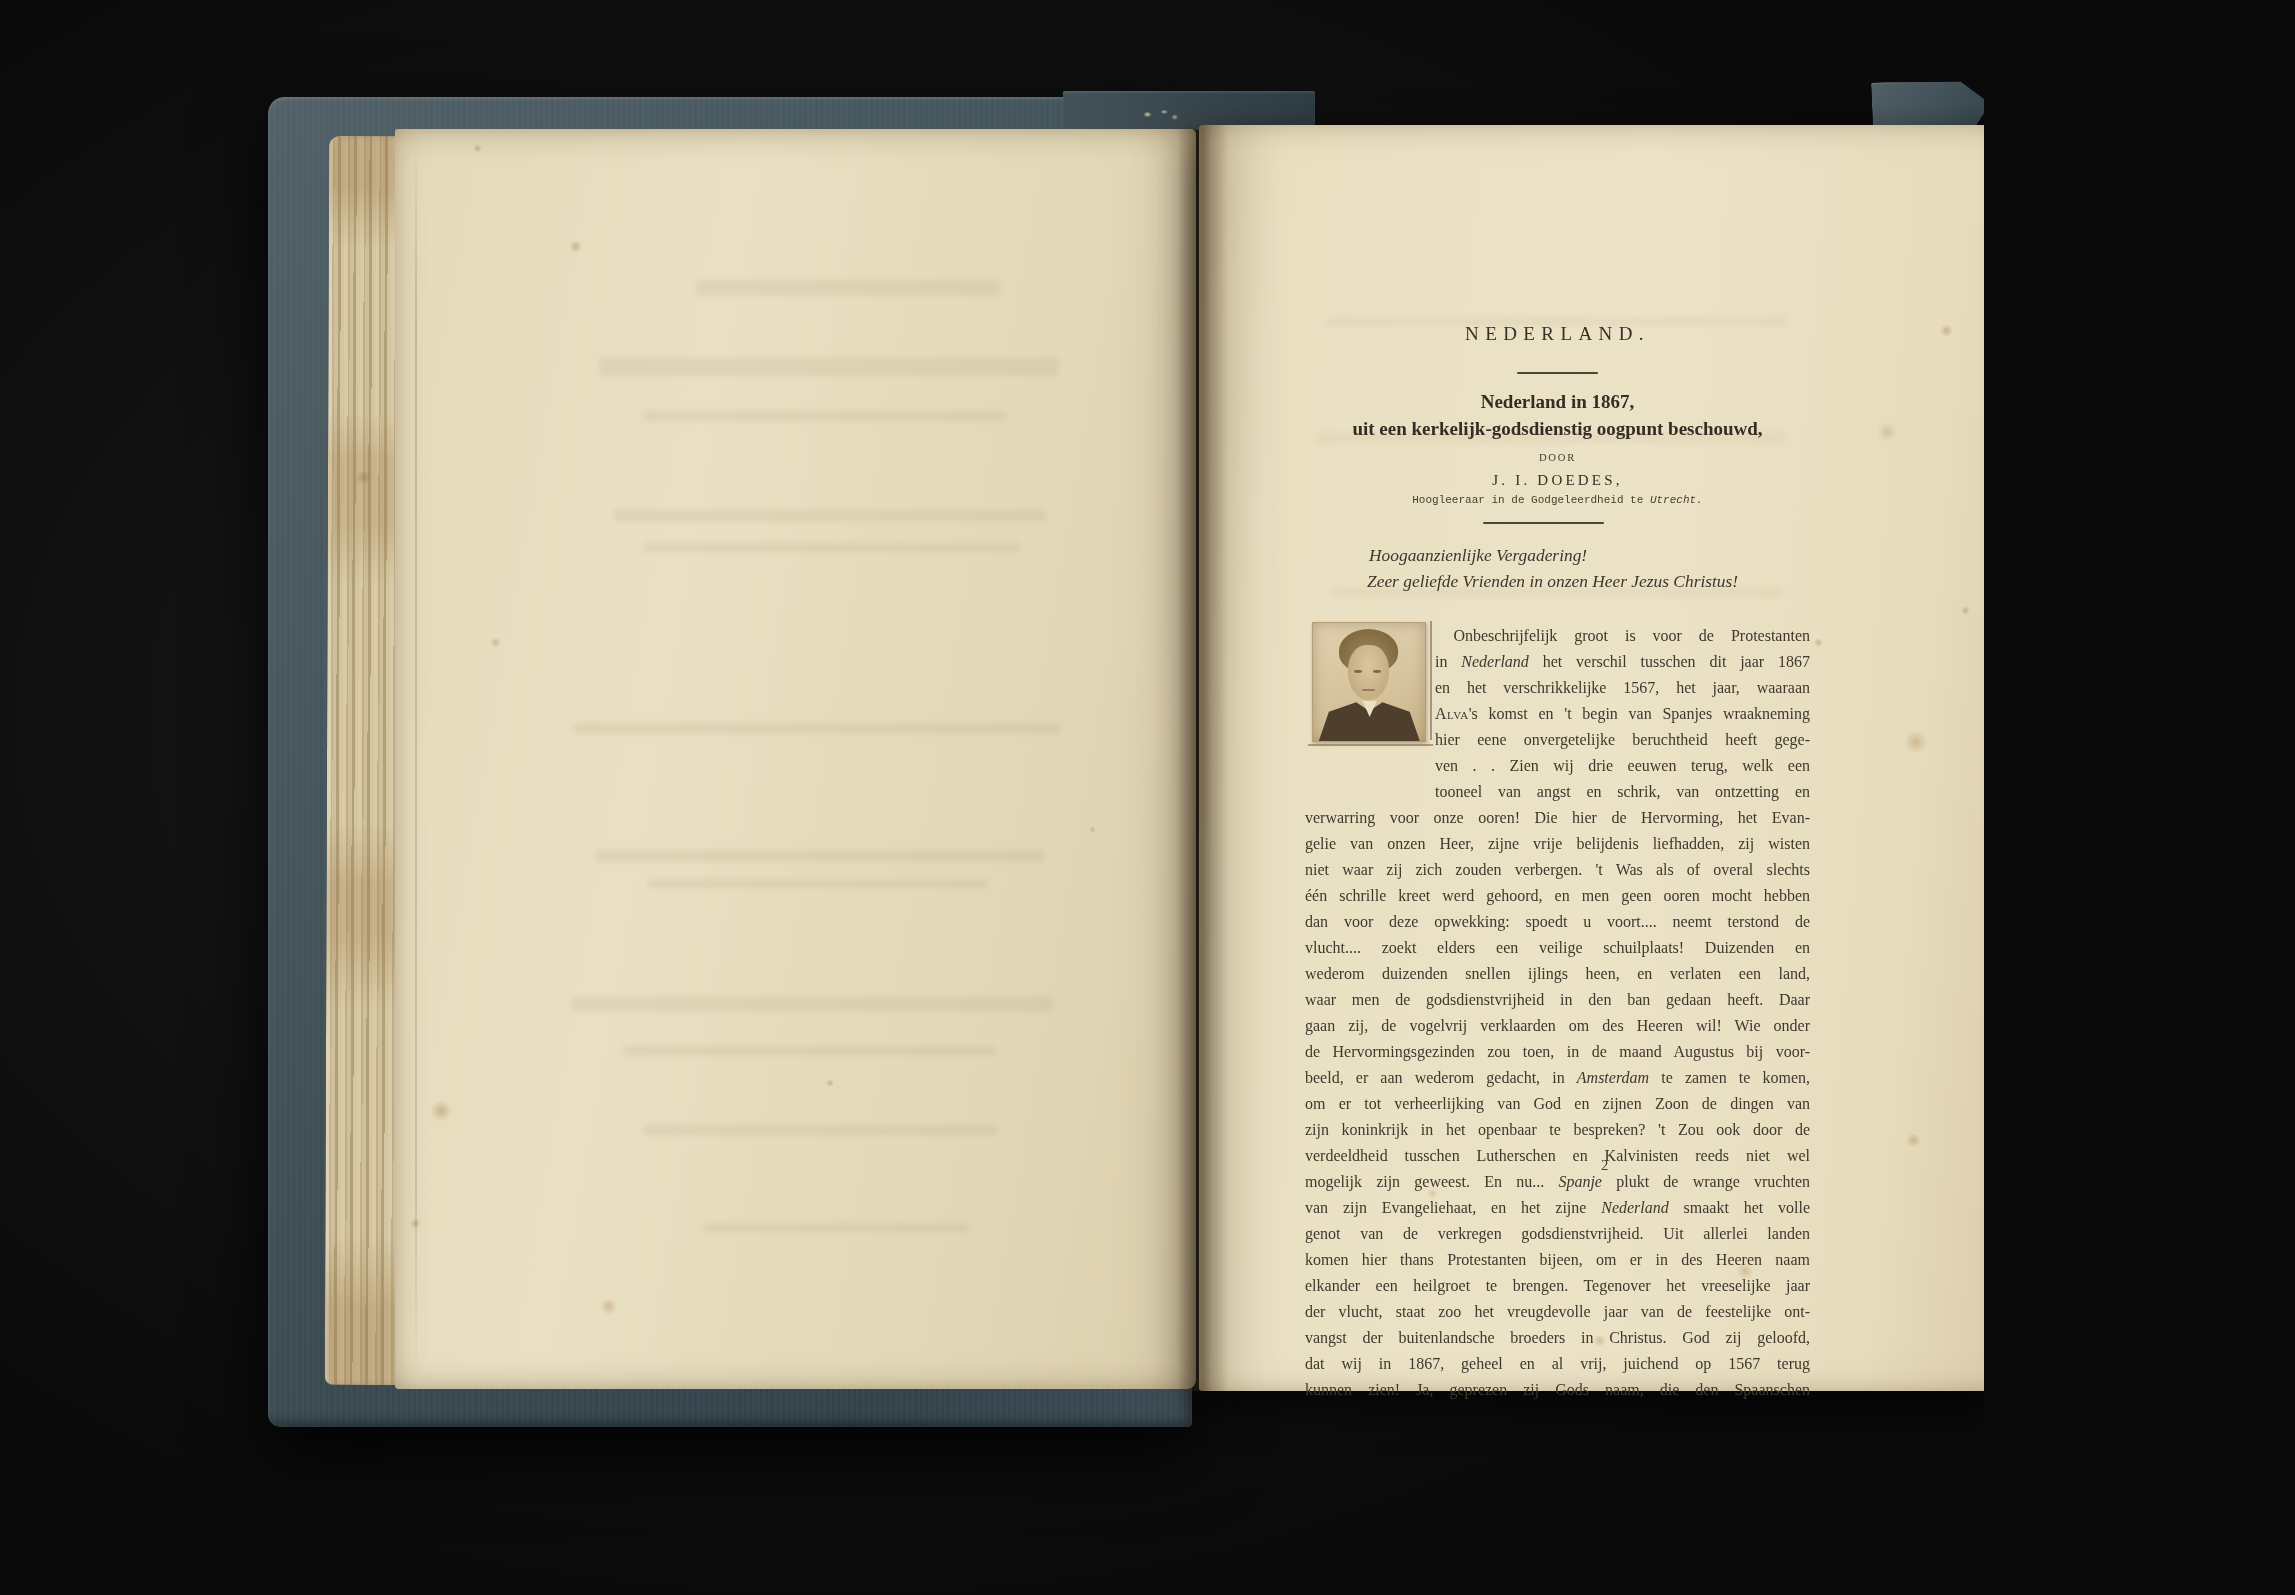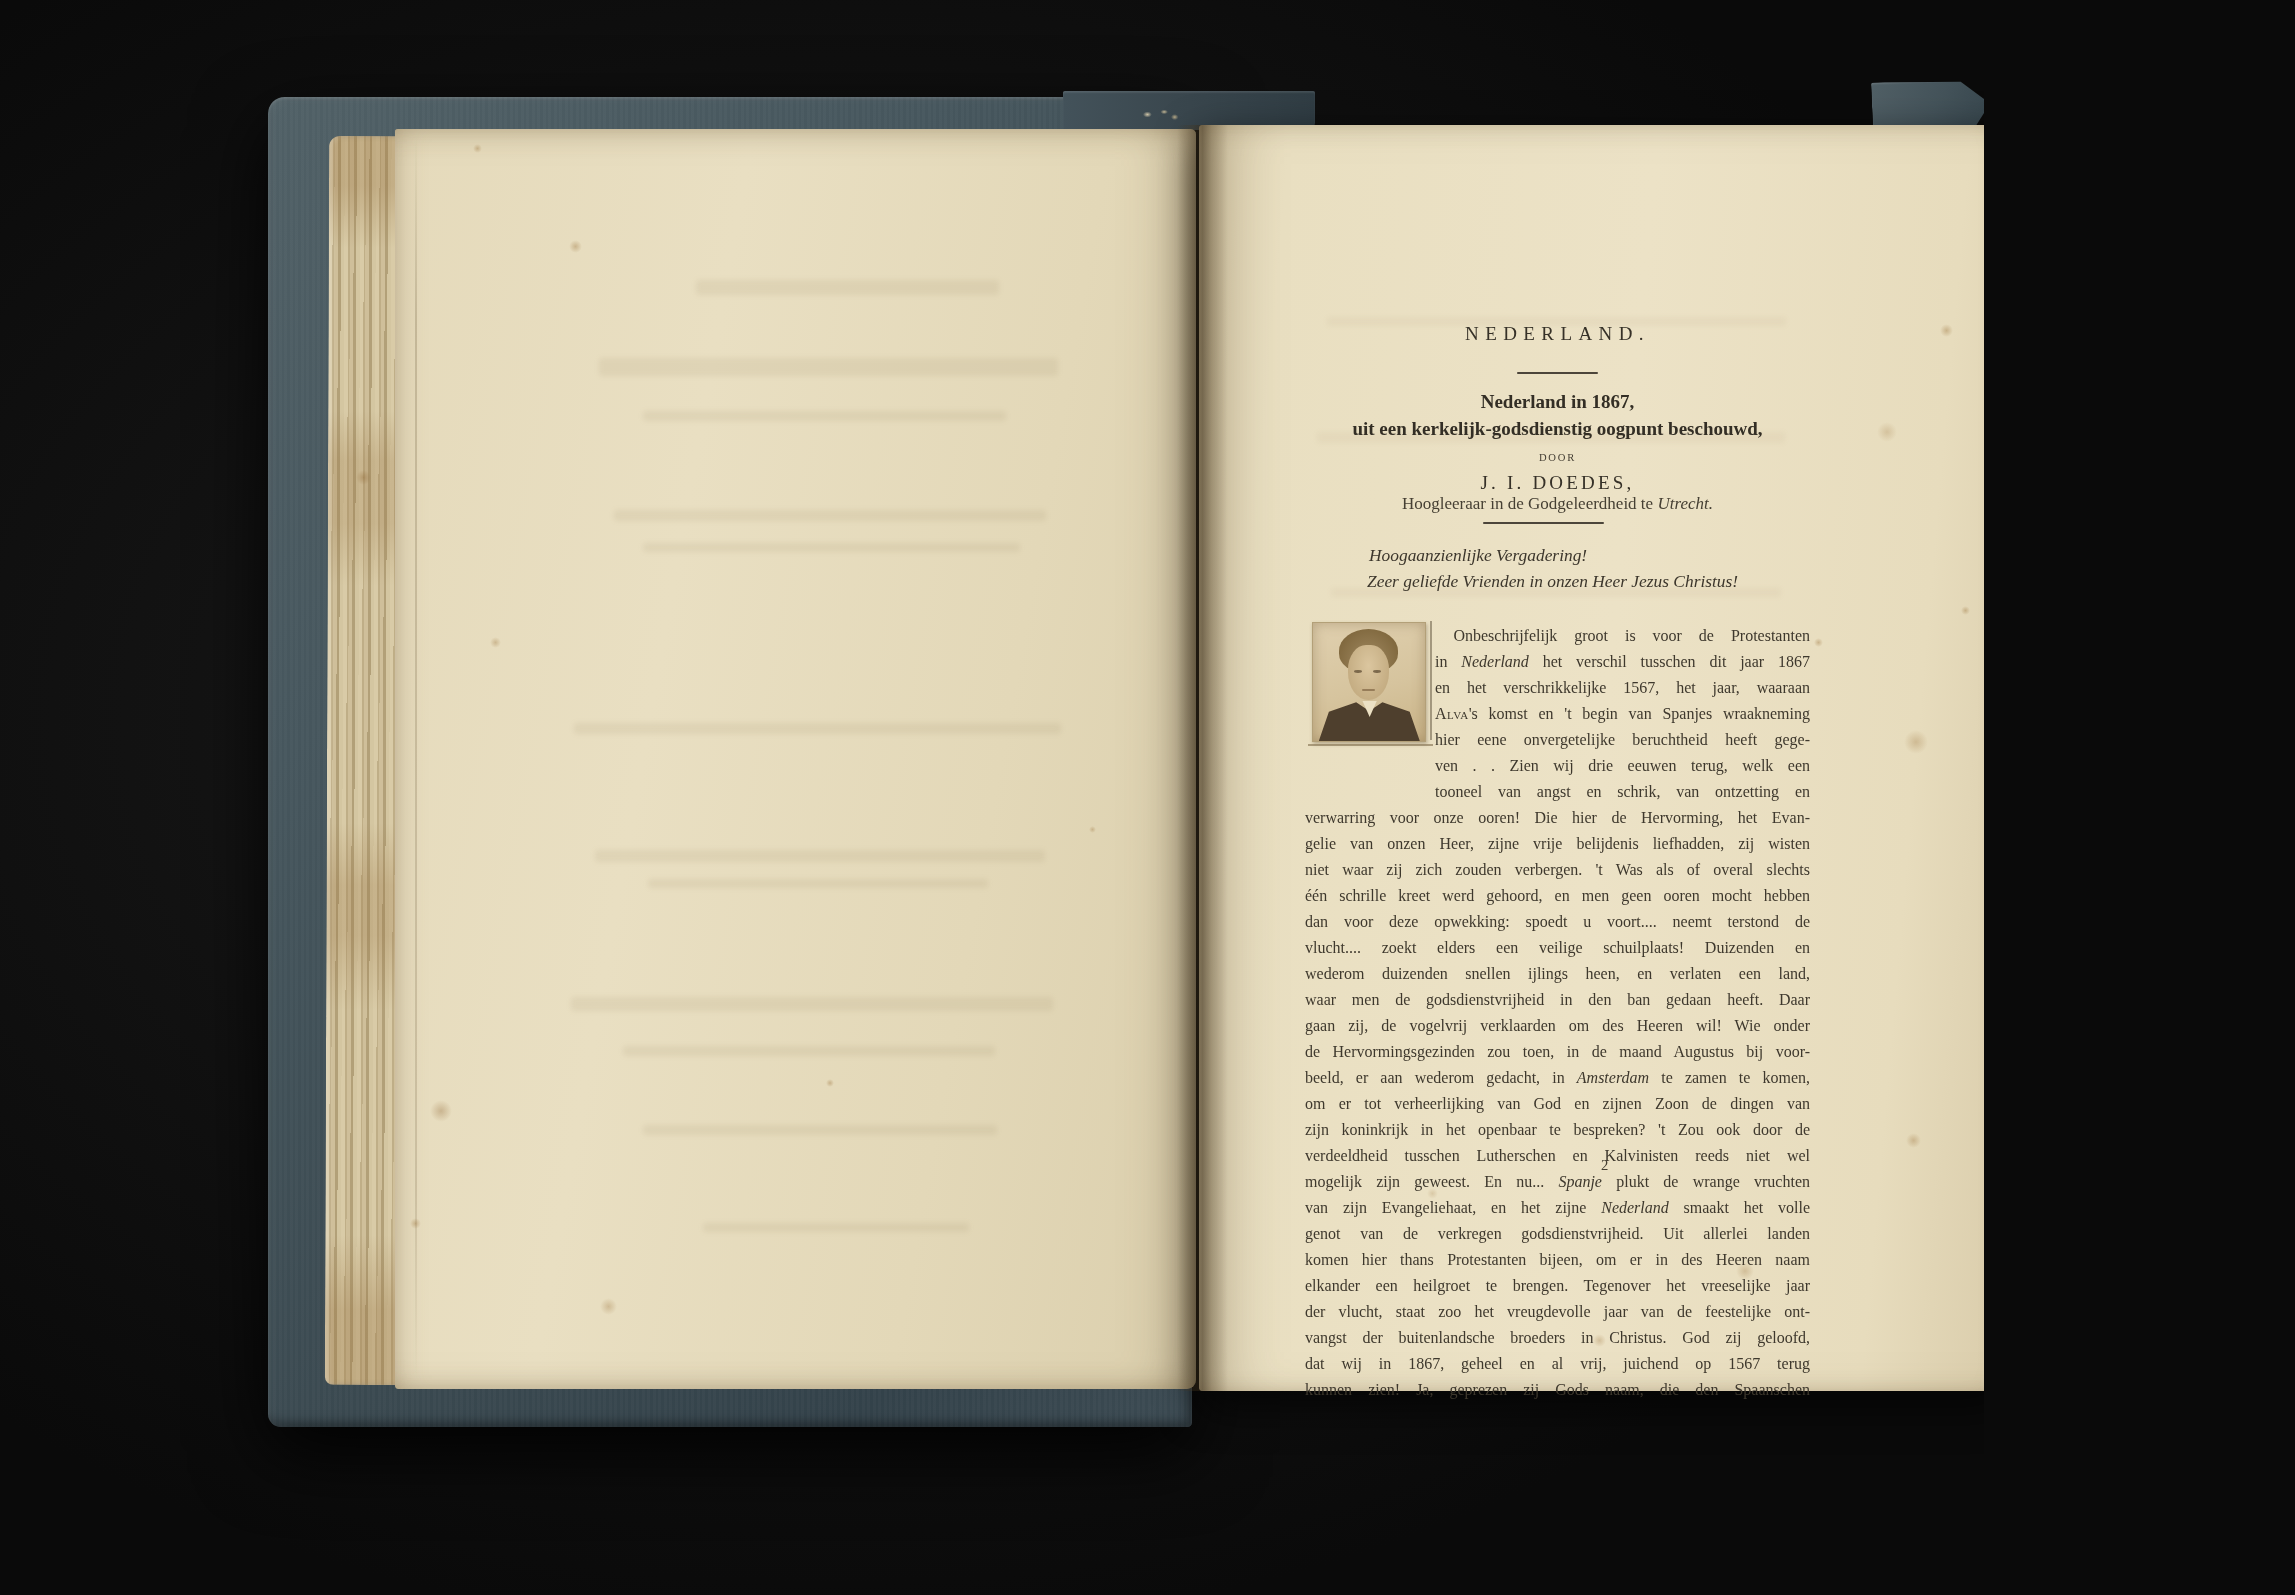--- a/index.html
+++ b/index.html
@@ -60,22 +60,22 @@
   .showthrough{position:absolute;background:rgba(140,118,74,.10);filter:blur(2.8px);border-radius:3.7px;}
   .ghost{position:absolute;background:rgba(140,118,74,.055);filter:blur(2.8px);border-radius:3.7px;}
   .fox{position:absolute;border-radius:50%;}
   
   .textcol{position:absolute;left:1305px;top:125px;width:505px;height:1266px;color:#3a342a;}
   .tc{position:absolute;left:0;width:100%;text-align:center;}
   .heading{font-size:19px;letter-spacing:6.4px;color:#363128;}
   .rule{position:absolute;background:#4c453a;border-radius:0.9px;}
   .t-bold{font-weight:bold;font-size:19px;color:#332e25;}
   .door{font-size:10.6px;letter-spacing:1.8px;color:#433d32;}
-  .author{font-size:19px;letter-spacing:3.2px;color:#363128;}
-  .affil{font-size:17px;color:#453f33;}
+  .author{font-size:15px;letter-spacing:3.2px;color:#363128;}
+  .affil{font-size:11px;color:#453f33;font-family:Liberation Mono, monospace;}
   .greet{position:absolute;left:0;width:100%;font-style:italic;font-size:17.4px;color:#3c362c;}
   .body-block{position:absolute;left:0;top:494px;width:505px;font-size:16px;color:#3e382d;}
   .bline{height:18px;line-height:18px;text-align:justify;text-align-last:justify;white-space:nowrap;margin-top:8px;}
   .beside{margin-left:130px;width:375px;}
   .beside .bline:first-child{text-indent:18.4px;}
   .fullw{width:505px;}
   .seg-i{font-style:italic;}
   .seg-sc{font-variant:small-caps;letter-spacing:0.5px;}
   .sigmark{position:absolute;left:296px;top:1032px;font-size:14.7px;color:#433d31;}
   

